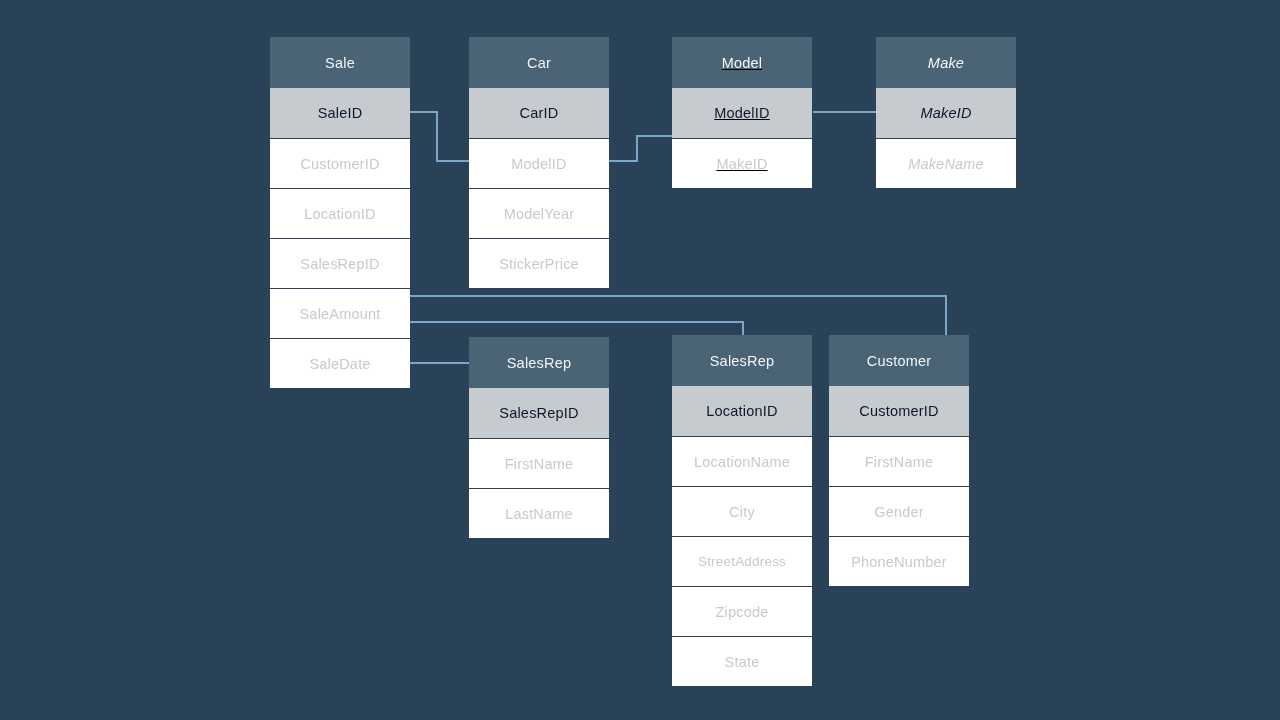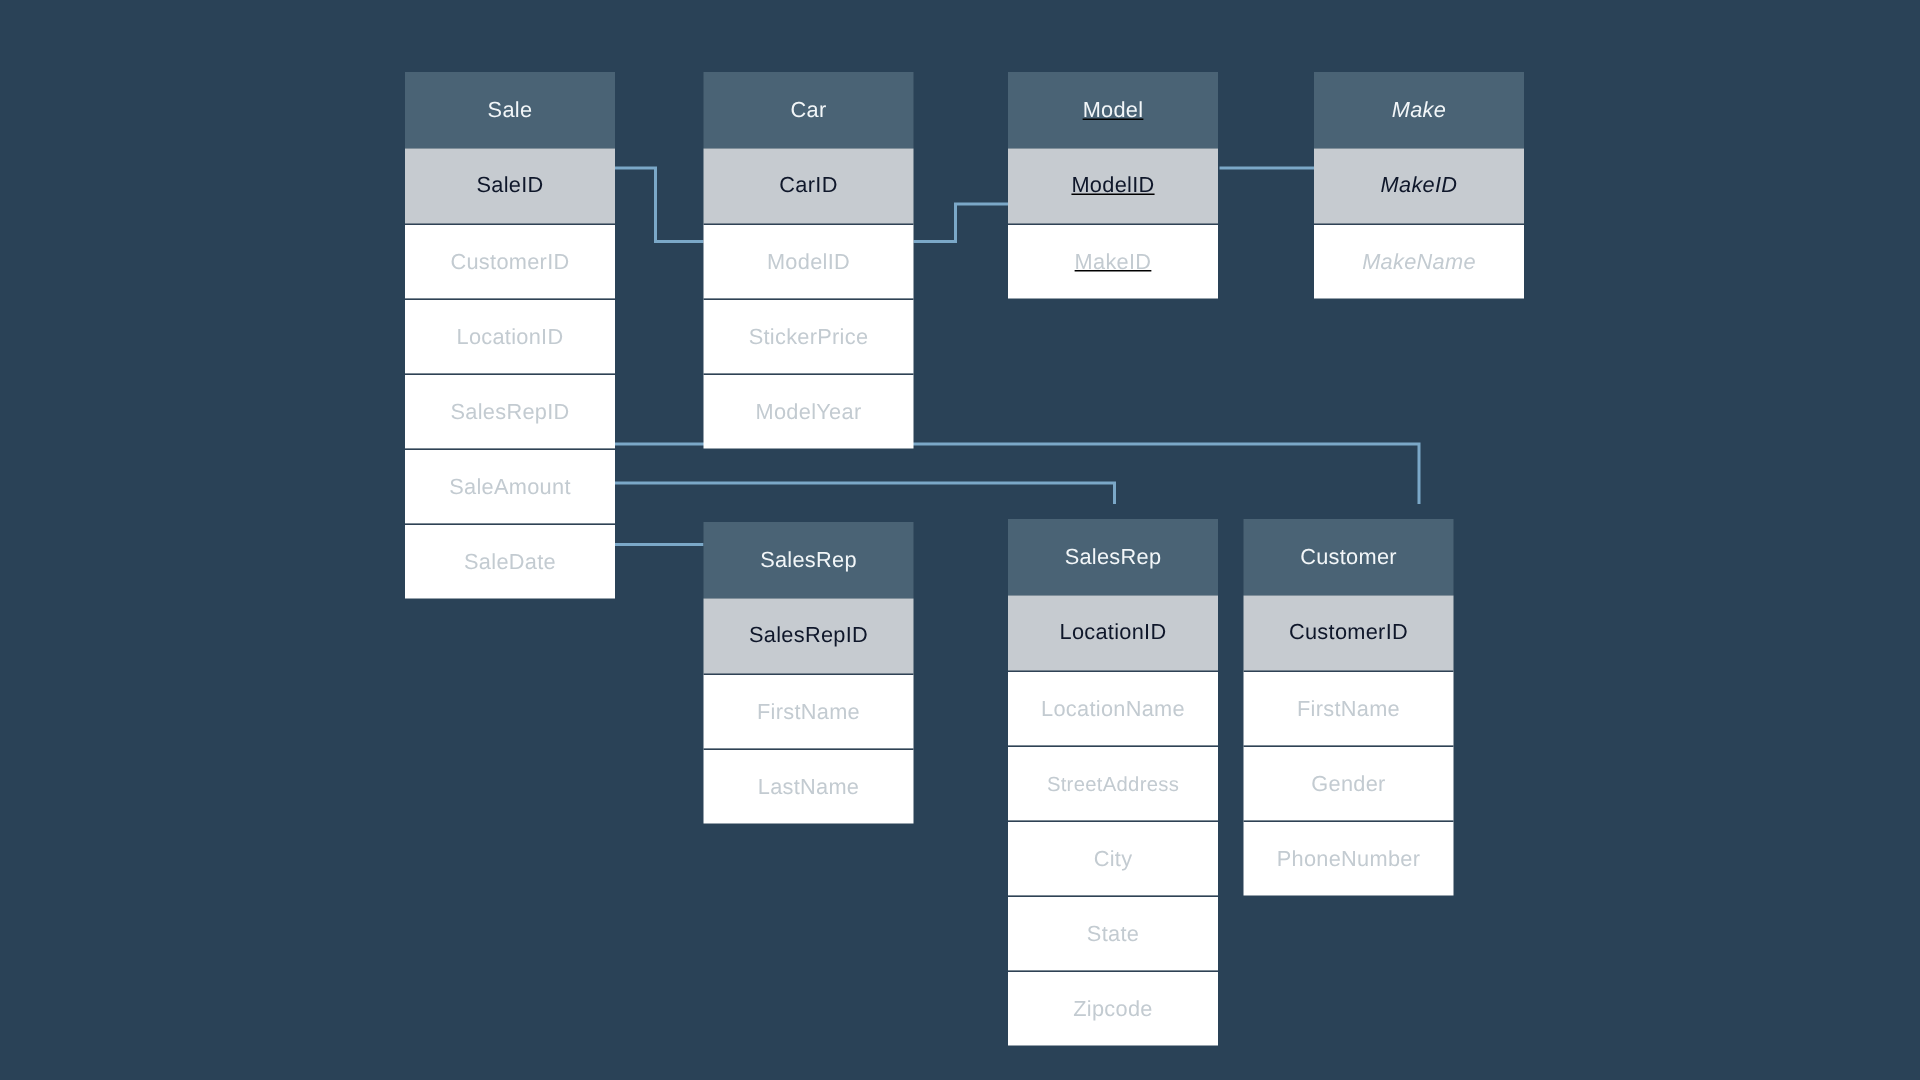--- a/index.html
+++ b/index.html
@@ -22,21 +22,20 @@
   }
   .tbl-header {
     height: 51px;
     background: #4a6375;
     color: #f2f6f8;
     font-size: 14.5px;
     display: flex;
     align-items: center;
     justify-content: center;
     letter-spacing: 0.2px;
-    margin-top: 11px;
   }
   .tbl-row {
     height: 50px;
     background: #ffffff;
     color: #c3cbd1;
     font-size: 14.5px;
     display: flex;
     align-items: center;
     justify-content: center;
     border-top: 1.5px solid #2f4255;
@@ -86,22 +85,22 @@
         <div class="tbl-row">CustomerID</div>
         <div class="tbl-row">LocationID</div>
         <div class="tbl-row">SalesRepID</div>
         <div class="tbl-row">SaleAmount</div>
         <div class="tbl-row">SaleDate</div>
       </div>
       <div class="er-table" style="left: 469px; top: 37px;">
         <div class="tbl-header">Car</div>
         <div class="tbl-row pk">CarID</div>
         <div class="tbl-row">ModelID</div>
+        <div class="tbl-row">ModelYear</div>
         <div class="tbl-row">StickerPrice</div>
-        <div class="tbl-row">ModelYear</div>
       </div>
       <div class="er-table" style="left: 672px; top: 37px; text-decoration: underline;">
         <div class="tbl-header">Model</div>
         <div class="tbl-row pk">ModelID</div>
         <div class="tbl-row">MakeID</div>
       </div>
       <div class="er-table" style="left: 876px; top: 37px; font-style: italic;">
         <div class="tbl-header">Make</div>
         <div class="tbl-row pk">MakeID</div>
         <div class="tbl-row">MakeName</div>
@@ -109,24 +108,24 @@
       <div class="er-table" style="left: 469px; top: 337px;">
         <div class="tbl-header">SalesRep</div>
         <div class="tbl-row pk">SalesRepID</div>
         <div class="tbl-row">FirstName</div>
         <div class="tbl-row">LastName</div>
       </div>
       <div class="er-table" style="left: 672px; top: 335px;">
         <div class="tbl-header">SalesRep</div>
         <div class="tbl-row pk">LocationID</div>
         <div class="tbl-row">LocationName</div>
+        <div class="tbl-row">City</div>
         <div class="tbl-row tight">StreetAddress</div>
-        <div class="tbl-row">City</div>
+        <div class="tbl-row">Zipcode</div>
         <div class="tbl-row">State</div>
-        <div class="tbl-row">Zipcode</div>
       </div>
       <div class="er-table" style="left: 829px; top: 335px;">
         <div class="tbl-header">Customer</div>
         <div class="tbl-row pk">CustomerID</div>
         <div class="tbl-row">FirstName</div>
         <div class="tbl-row">Gender</div>
         <div class="tbl-row">PhoneNumber</div>
       </div>
     </div>
 

